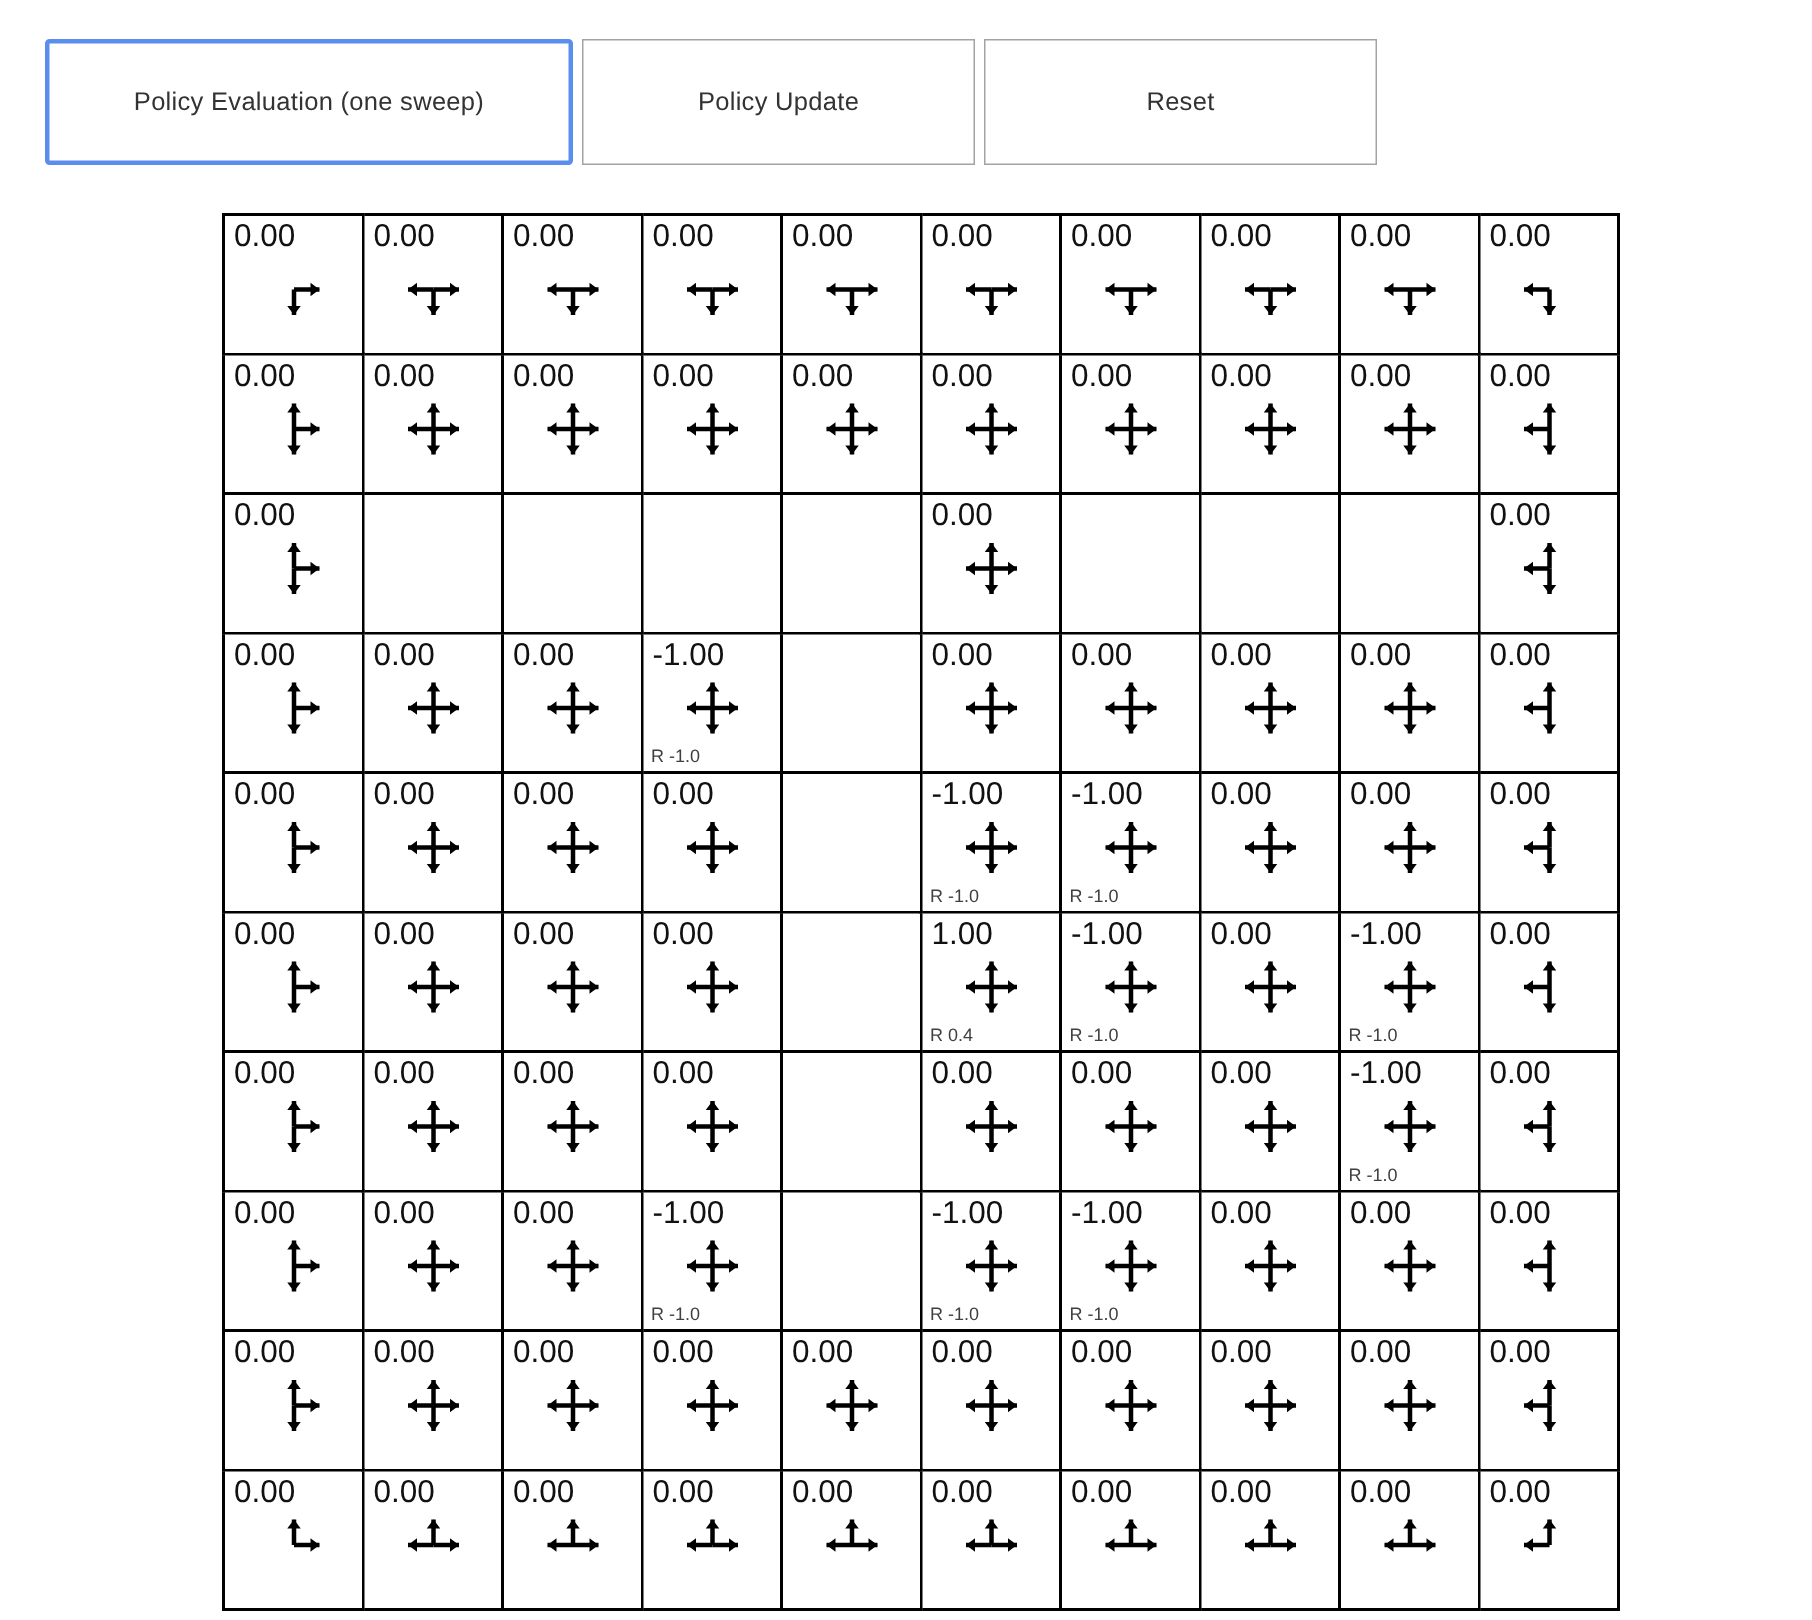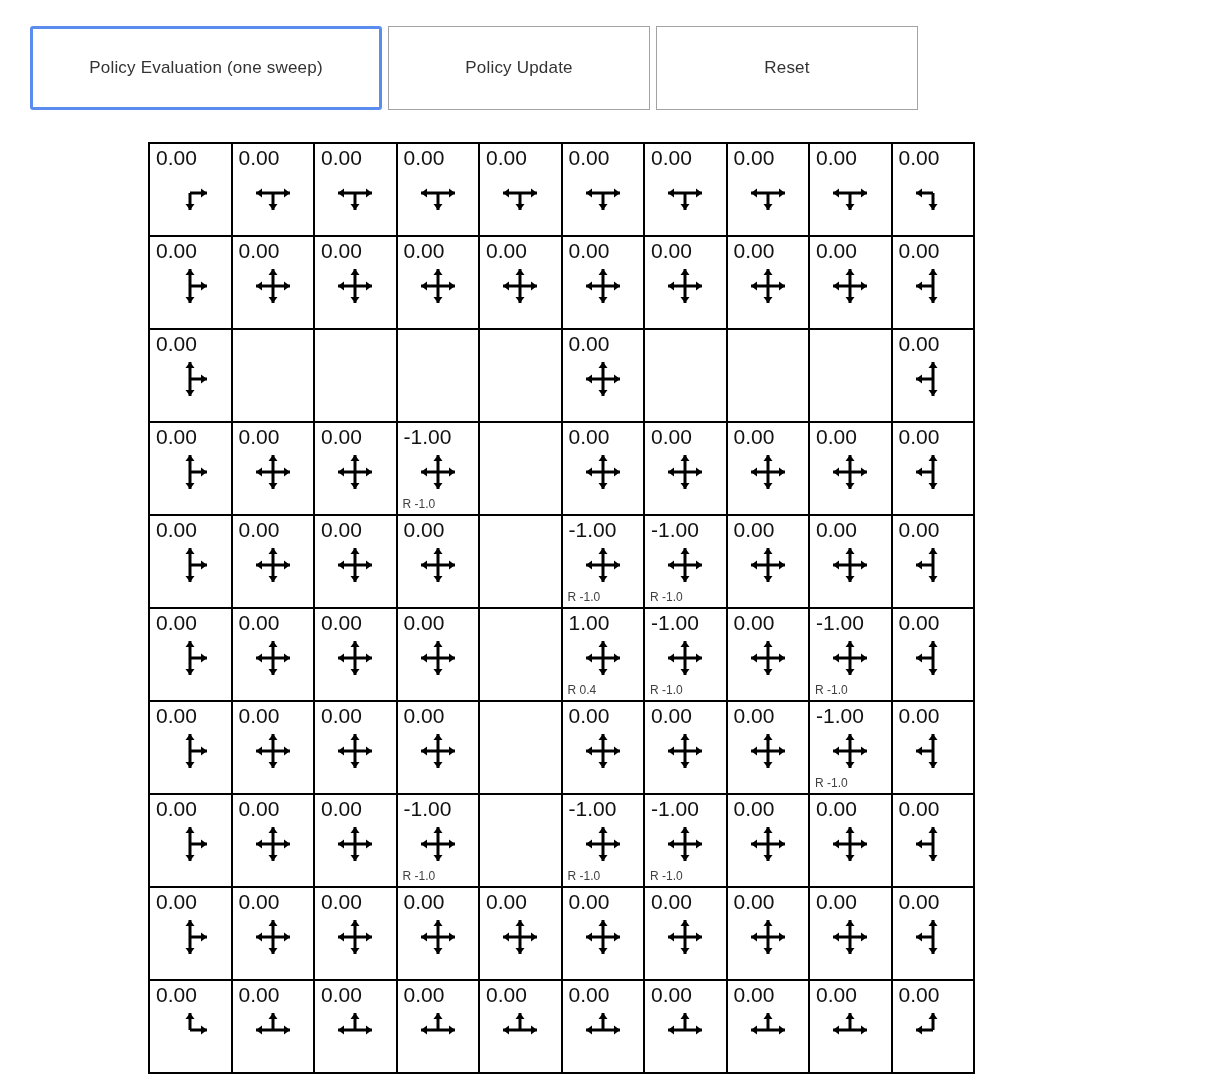--- a/index.html
+++ b/index.html
@@ -3,21 +3,21 @@
 <meta charset="utf-8">
 <style>
   html, body {
     margin: 0;
     padding: 0;
     background: #ffffff;
     font-family: "Liberation Sans", sans-serif;
   }
   #page {
     position: relative;
-    width: 975px;
+    width: 1208px;
     height: 1080px;
     background: #ffffff;
     overflow: hidden;
   }
 
   
   .toolbar {
     position: absolute;
     left: 30px;
     top: 26px;

